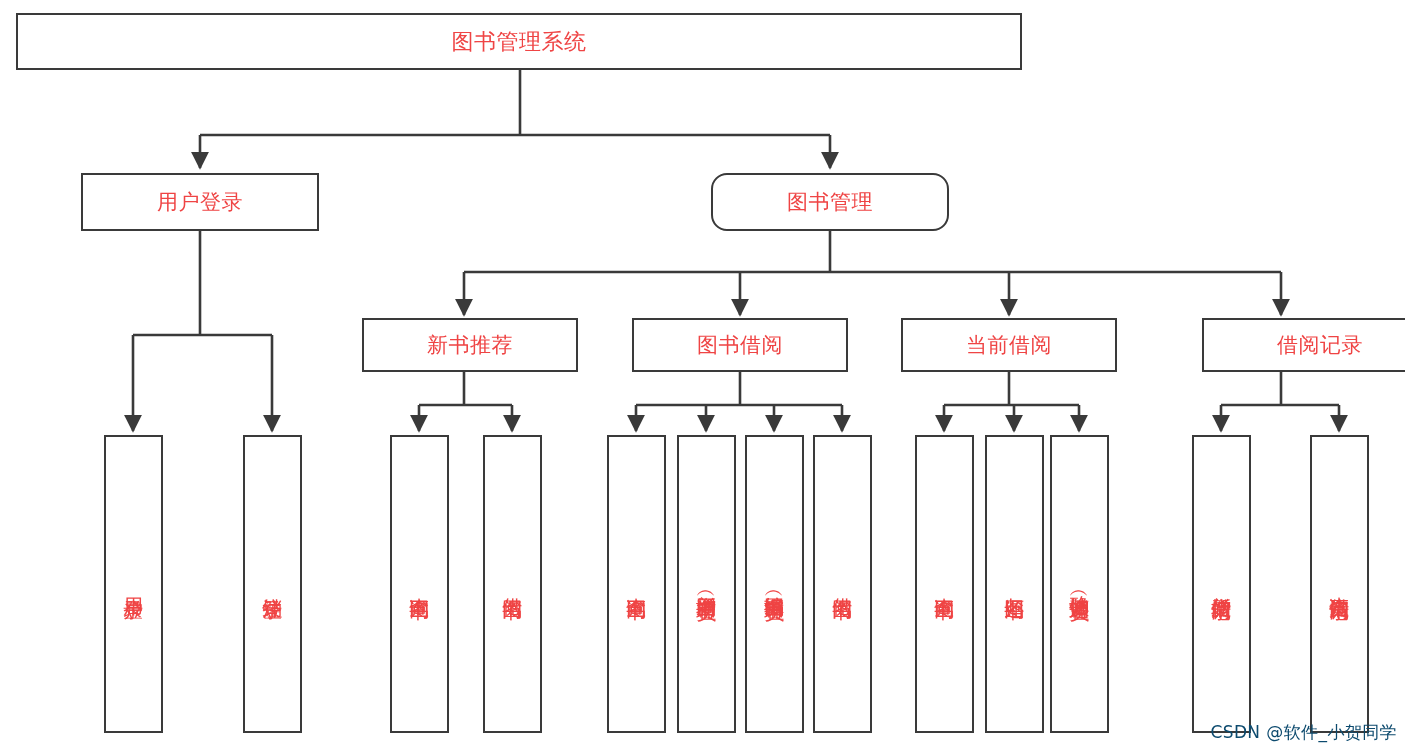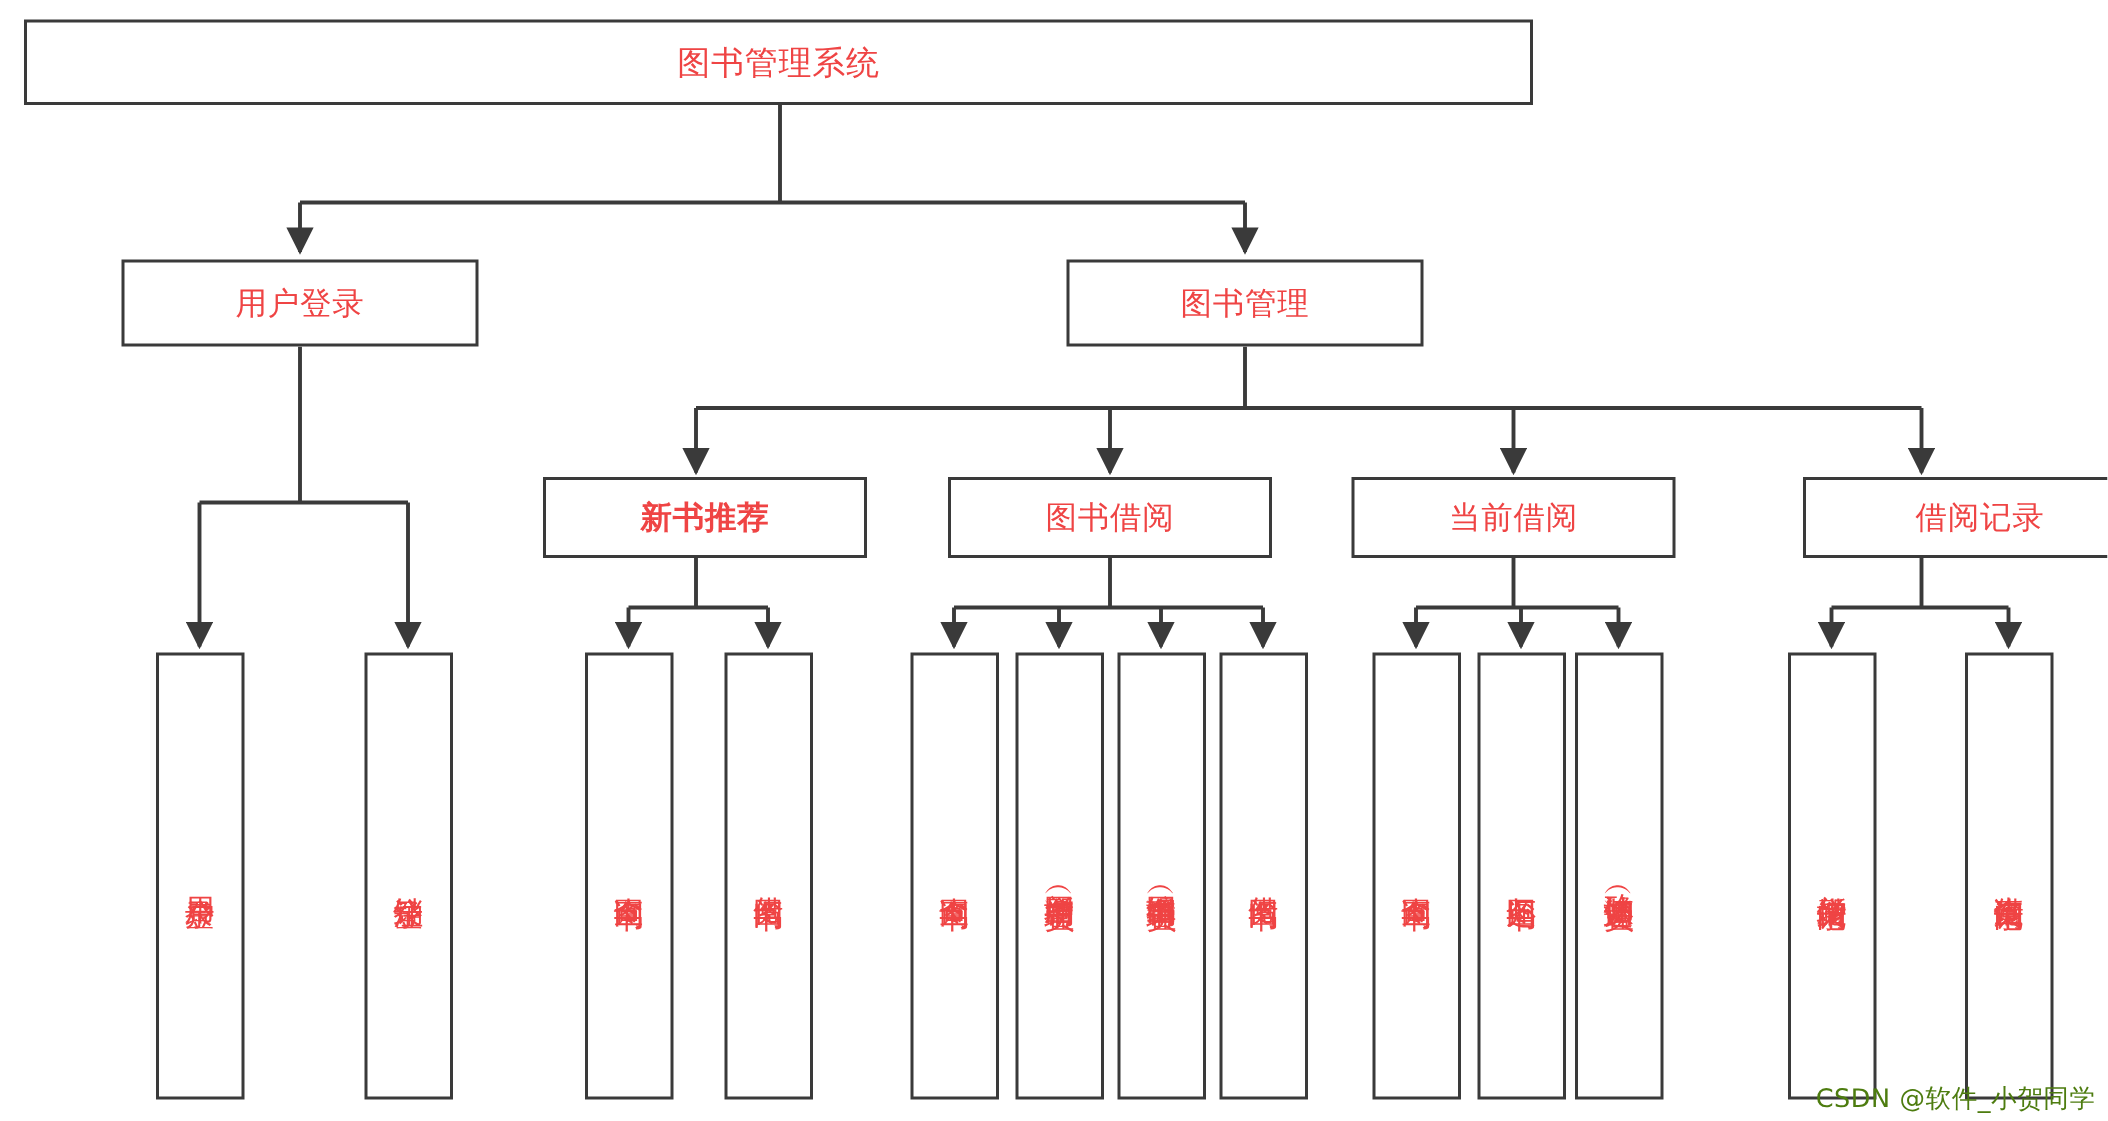--- a/index.html
+++ b/index.html
@@ -49,21 +49,21 @@
     text-align: center;
   }
   .node.root {
     font-size: 22px;
   }
   .watermark {
     position: absolute;
     right: 8px;
     bottom: 3px;
     font-size: 17px;
-    color: #4d7c0f;
+    color: #0c4a6e;
     white-space: nowrap;
     letter-spacing: 0.4px;
   }
 </style>
 </head>
 <body>
 
 <div id="canvas">
 
   <svg id="wires" viewBox="0 0 1405 747" xmlns="http://www.w3.org/2000/svg">
@@ -112,23 +112,23 @@
       <path d="M 1281 372 L 1281 405"></path>
       <path d="M 1221 405 L 1339 405"></path>
       <path d="M 1221 405 L 1221 431" marker-end="url(#arrow)"></path>
       <path d="M 1339 405 L 1339 431" marker-end="url(#arrow)"></path>
     </g>
   </svg>
 
   <div class="node horiz root" style="left:16px; top:13px; width:1006px; height:57px;">图书管理系统</div>
 
   <div class="node horiz" style="left:81px; top:173px; width:238px; height:58px;">用户登录</div>
-  <div class="node horiz" style="left:711px; top:173px; width:238px; height:58px;">图书管理</div>
+  <div class="node horiz" style="left:711px; top:173px; width:238px; height:58px;border-radius:16px;">图书管理</div>
 
-  <div class="node horiz" style="left:362px; top:318px; width:216px; height:54px;font-weight:bold;">新书推荐</div>
+  <div class="node horiz" style="left:362px; top:318px; width:216px; height:54px;">新书推荐</div>
   <div class="node horiz" style="left:632px; top:318px; width:216px; height:54px;text-align:center;">图书借阅</div>
   <div class="node horiz" style="left:901px; top:318px; width:216px; height:54px;">当前借阅</div>
   <div class="node horiz" style="left:1202px; top:318px; width:236px; height:54px;">借阅记录</div>
 
   <div class="node vert" style="left:104px; top:435px; width:59px; height:298px;">用户登录</div>
   <div class="node vert" style="left:243px; top:435px; width:59px; height:298px;">注销登录</div>
 
   <div class="node vert" style="left:390px; top:435px; width:59px; height:298px;">查询图书</div>
   <div class="node vert" style="left:483px; top:435px; width:59px; height:298px;">借阅图书</div>
 

